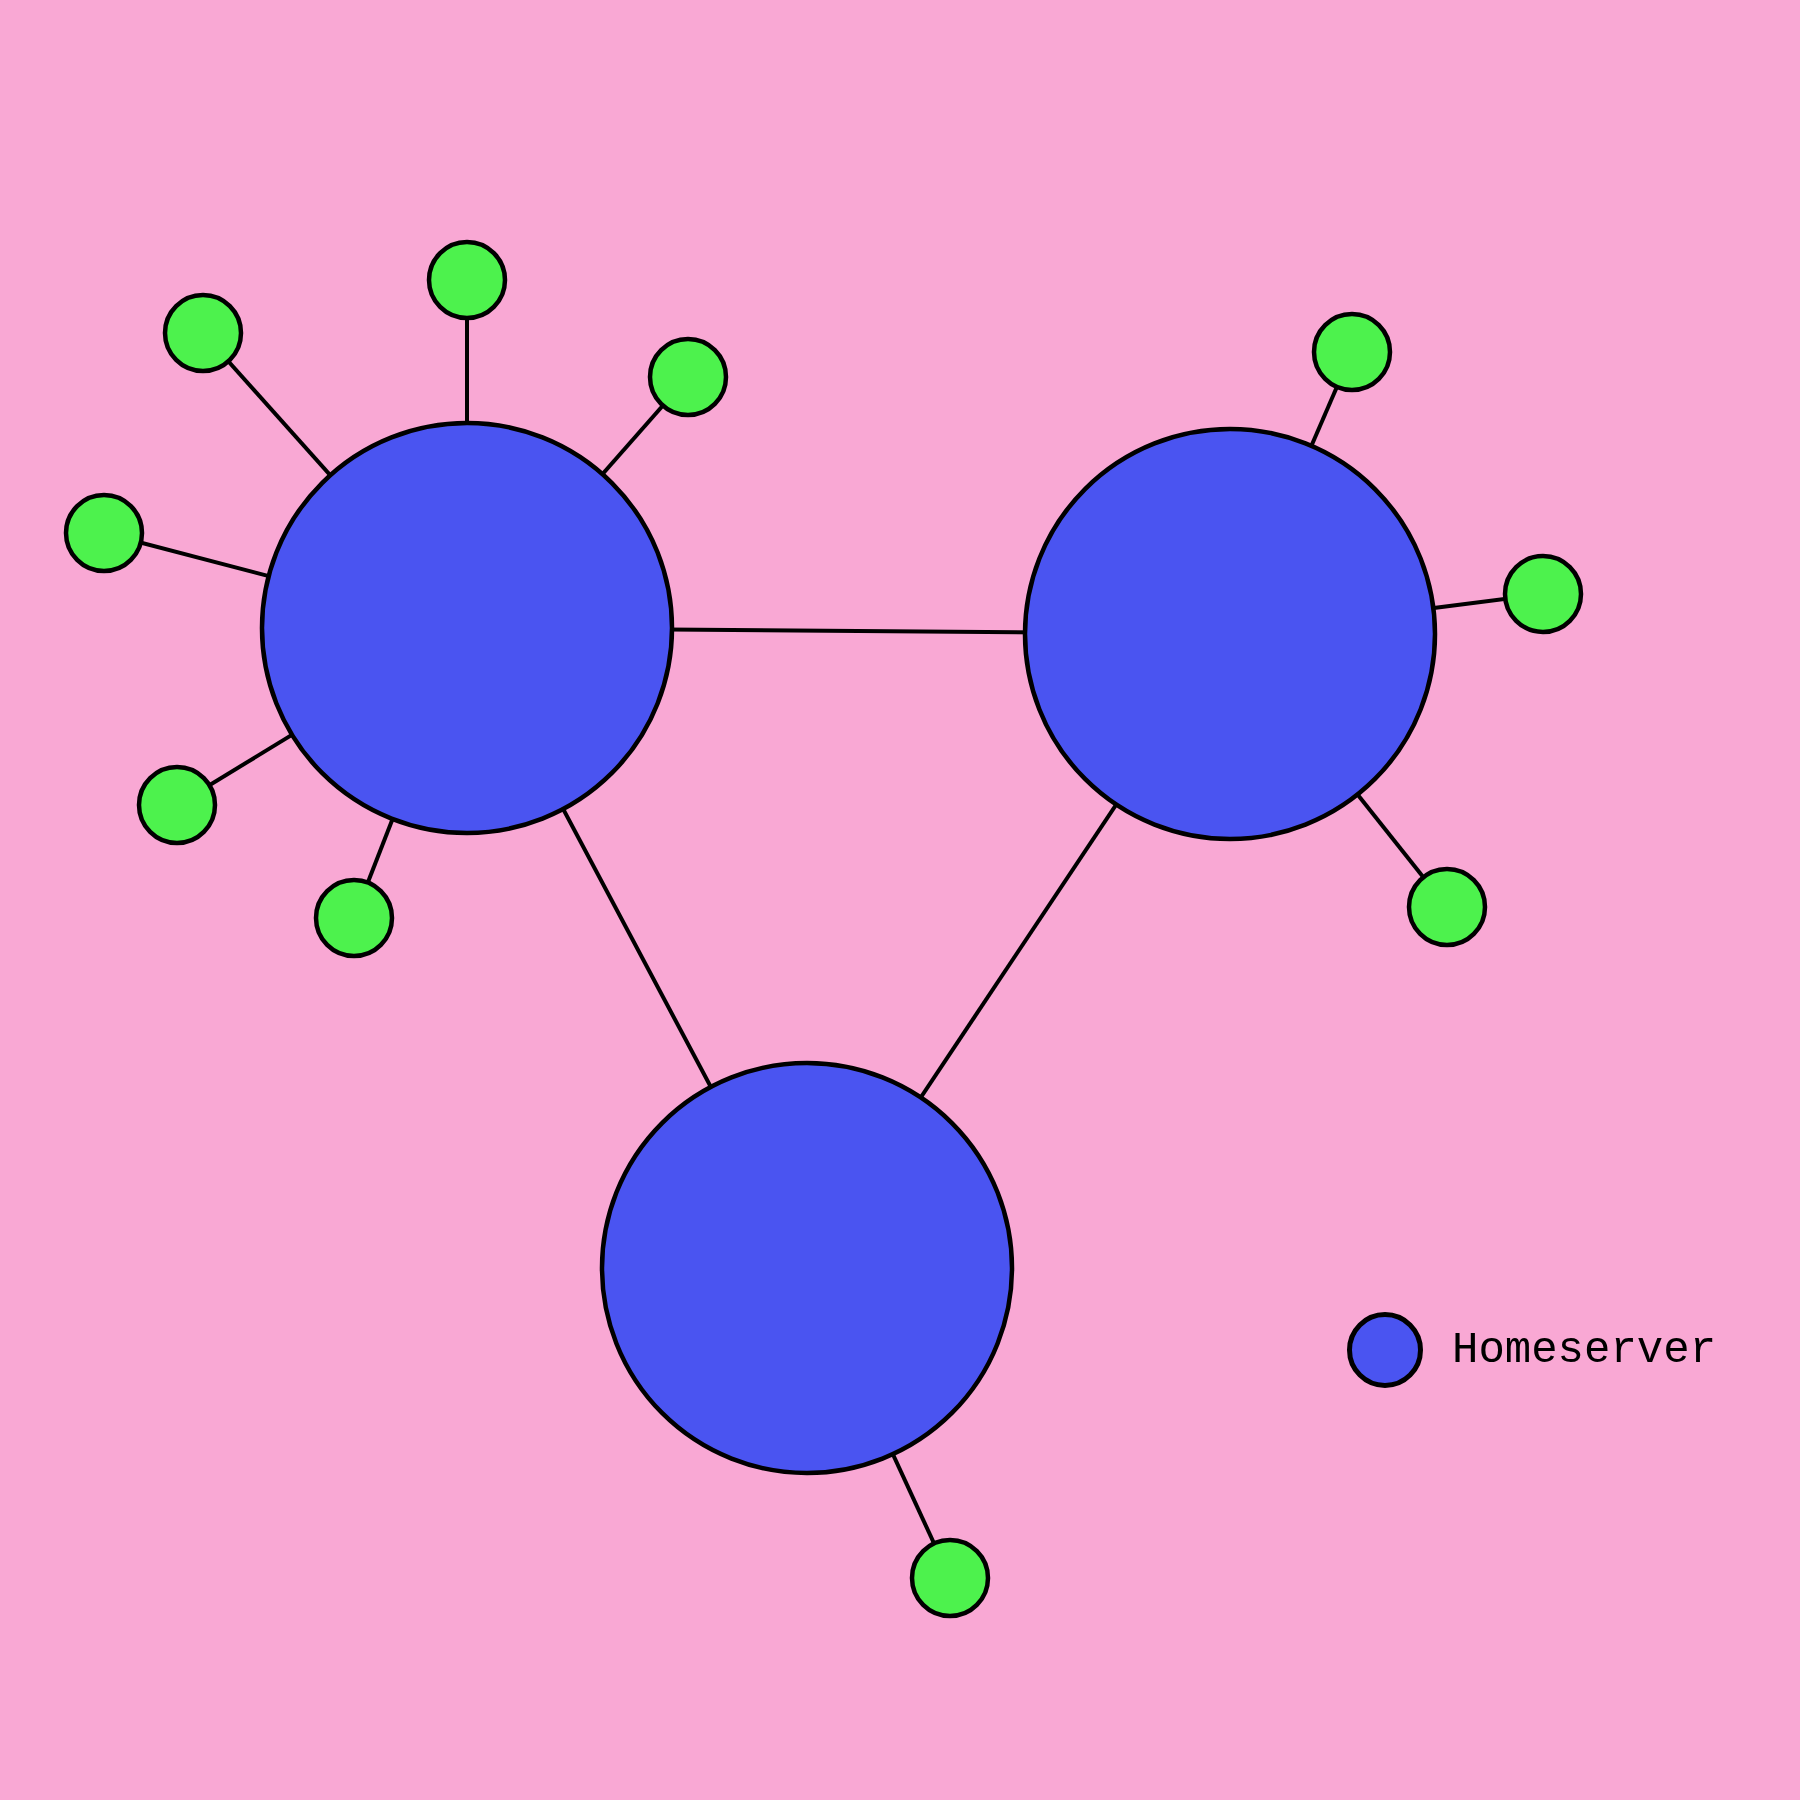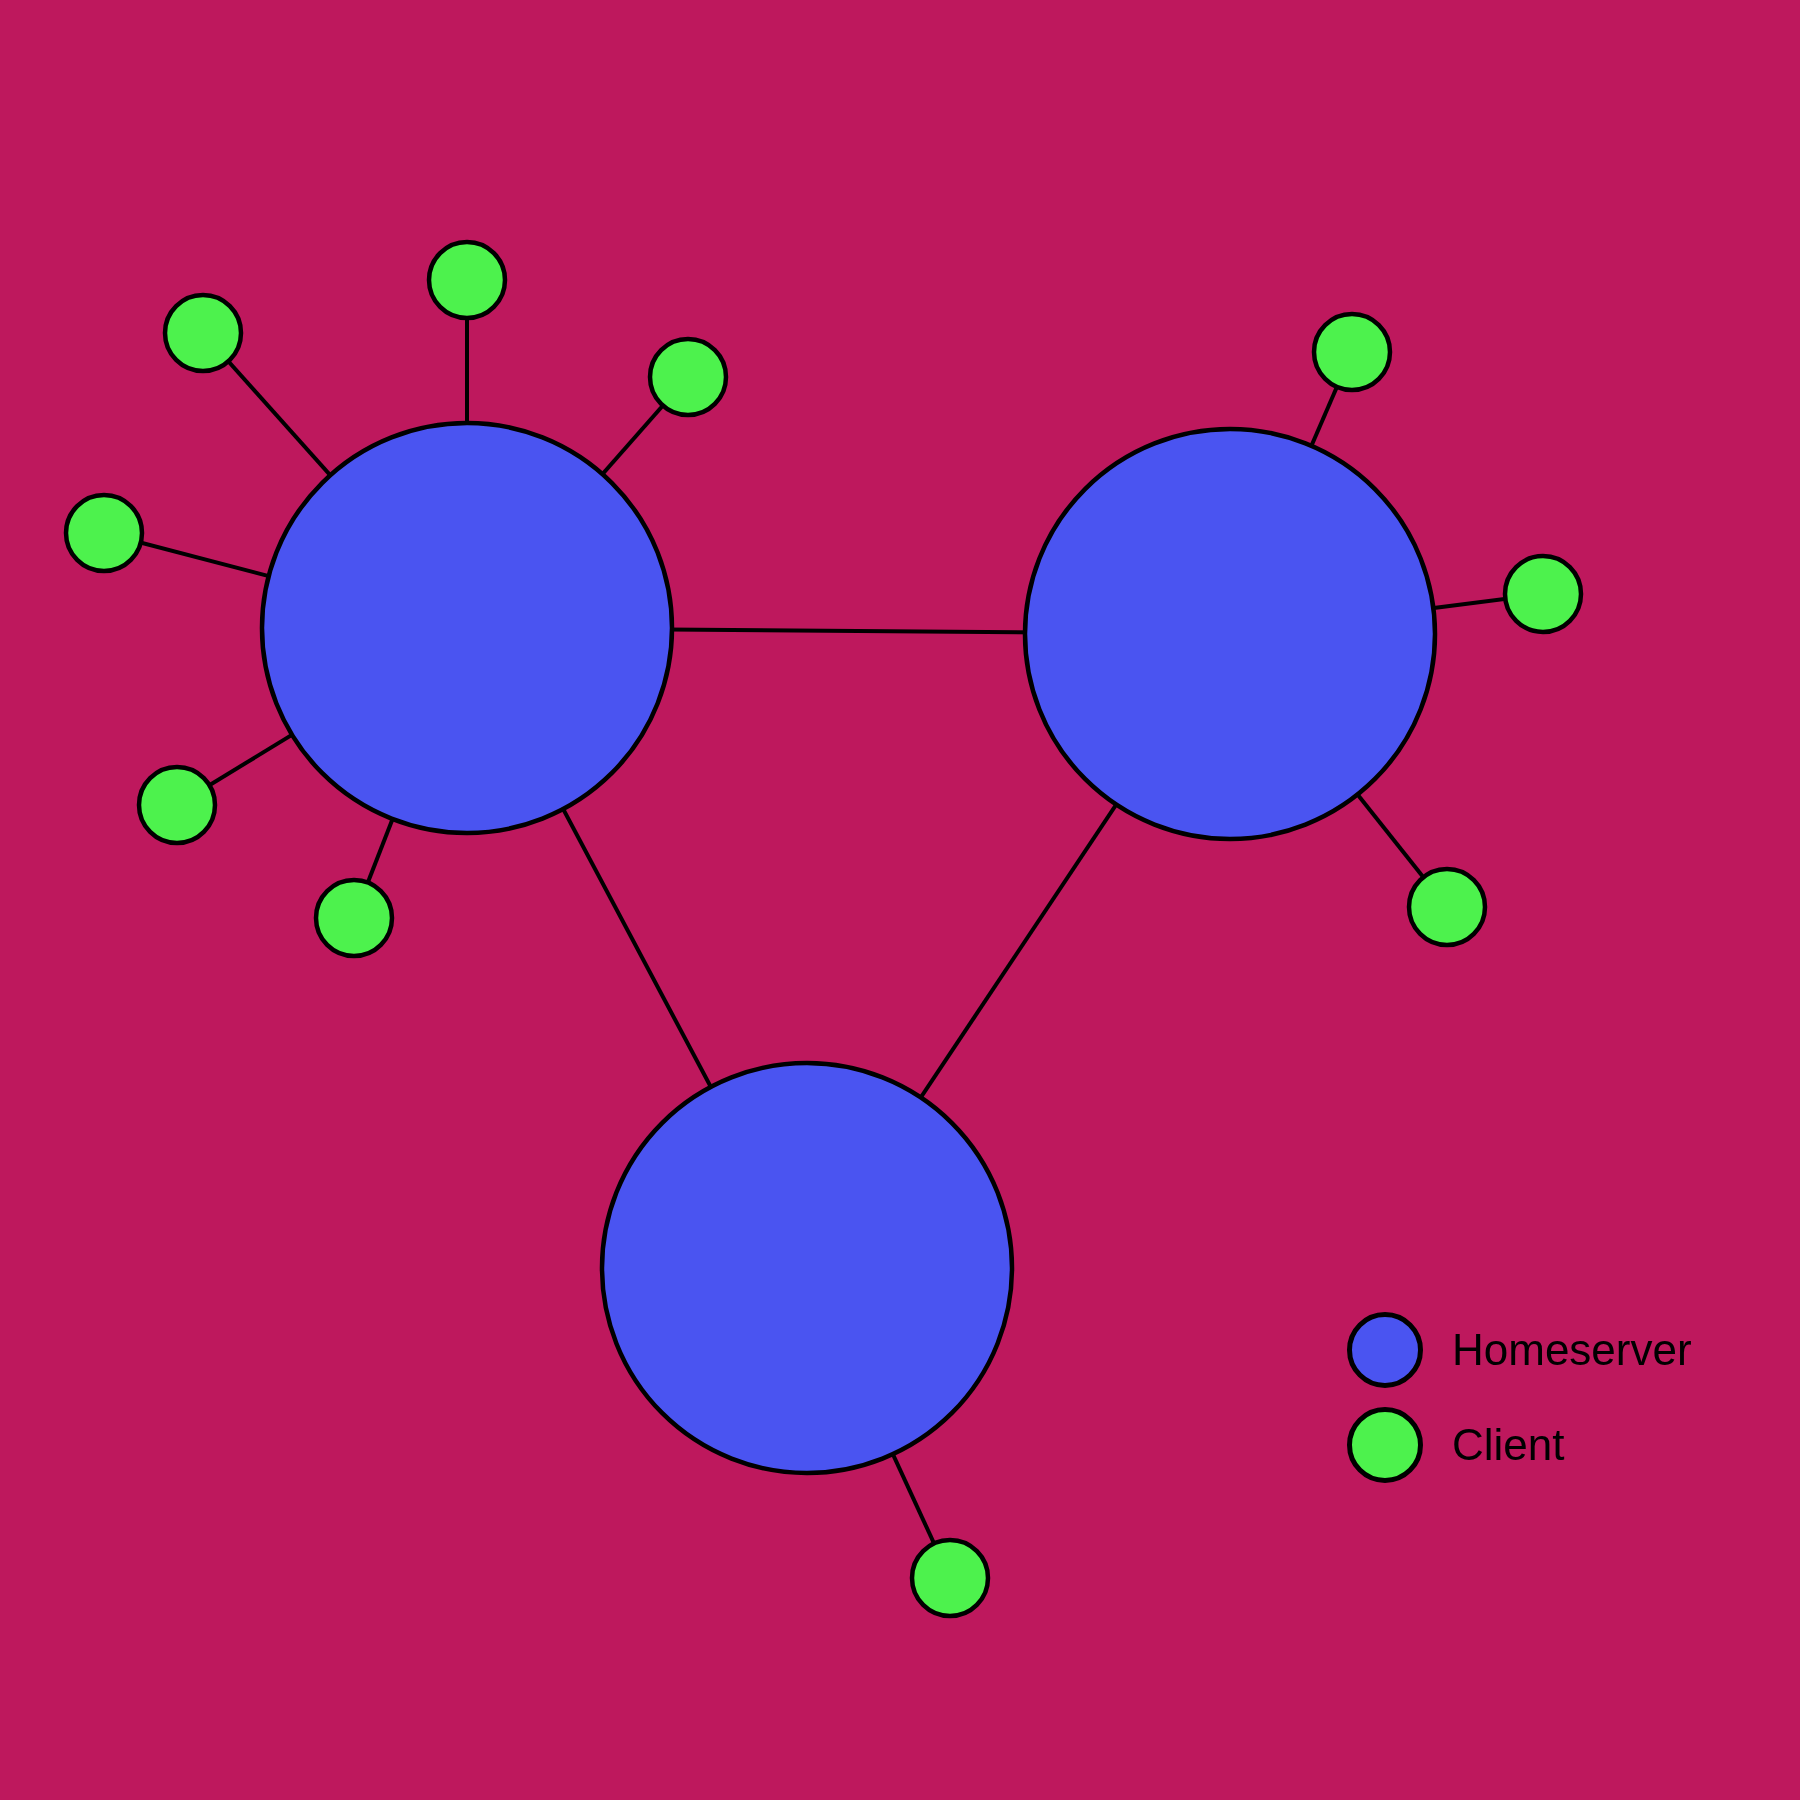--- a/index.html
+++ b/index.html
@@ -4,23 +4,23 @@
 <style>
   html, body {
     margin: 0;
     padding: 0;
     background: #ffffff;
   }
   #stage {
     position: relative;
     width: 1800px;
     height: 1800px;
-    background: #be185d;
+    background: #f9a8d4;
     overflow: hidden;
-    font-family: Liberation Sans, sans-serif;
+    font-family: Liberation Mono, monospace;
   }
   #diagram {
     position: absolute;
     left: 0;
     top: 0;
   }
   .legend {
     position: absolute;
     left: 1347px;
     top: 1312px;
@@ -78,18 +78,14 @@
       <circle cx="1543" cy="594" r="38" fill="#4df24d" stroke="#000000" stroke-width="4.5"></circle>
       <circle cx="1447" cy="907" r="38" fill="#4df24d" stroke="#000000" stroke-width="4.5"></circle>
       <circle cx="950" cy="1578" r="38" fill="#4df24d" stroke="#000000" stroke-width="4.5"></circle>
     </svg>
 
   <div class="legend">
     <div class="legend-item">
       <span class="legend-swatch" style="background: rgb(74, 84, 241);"></span>
       <span class="legend-label">Homeserver</span>
     </div>
-    <div class="legend-item">
-      <span class="legend-swatch" style="background: rgb(77, 242, 77);"></span>
-      <span class="legend-label">Client</span>
-    </div>
   </div>
 </div>
 
 </body></html>

